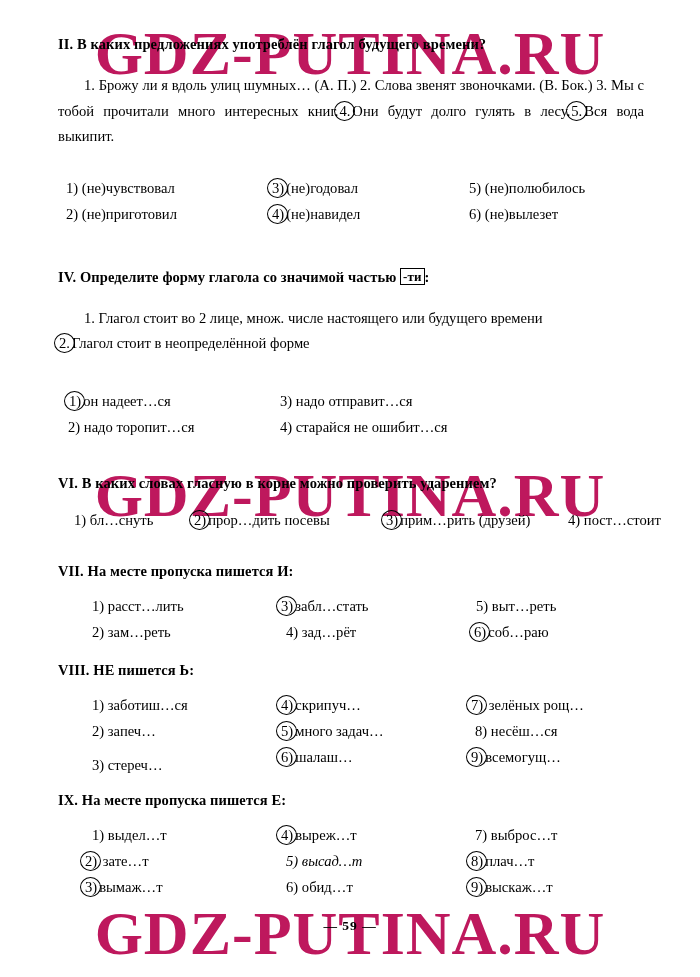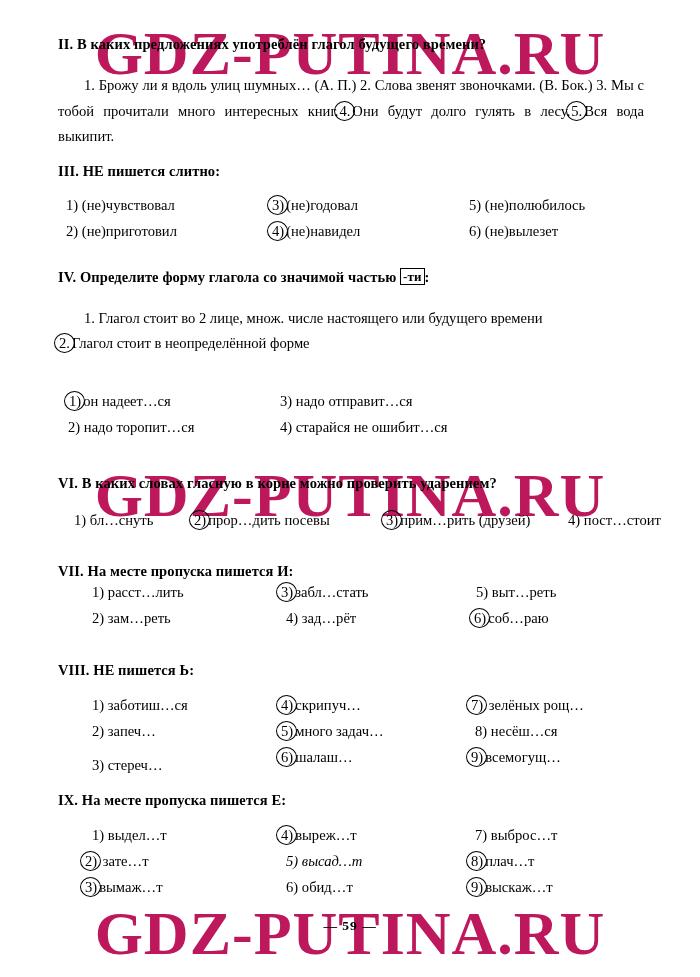--- a/index.html
+++ b/index.html
@@ -126,21 +126,20 @@
   <div class="content">
 
     <div class="blk" style="left:58px; top:36px; width:586px;">
       <div class="heading">II. В каких предложениях употреблён глагол будущего времени?</div>
       <div class="para" style="margin-top:20px;">
         <span class="indent"></span><span>1. Брожу ли я вдоль улиц шумных… (А. П.) 2. Слова звенят звоночками. (В. Бок.) 3. Мы с тобой прочитали много интересных книг.</span><span class="circ"><span>4.</span></span><span>Они будут долго гулять в лесу.</span><span class="circ"><span>5.</span></span><span>Вся вода выкипит.</span>
       </div>
     </div>
 
     <div class="blk" style="left:58px; top:163px; width:586px;">
-      <div class="heading">III. НЕ пишется слитно:</div>
       <div style="position:relative; height:62px; margin-top:17px;">
         <div class="opt" style="left:8px;  top:0px;"><span>1)</span> <span>(не)чувствовал</span></div>
         <div class="opt" style="left:8px;  top:26px;"><span>2)</span> <span>(не)приготовил</span></div>
         <div class="opt" style="left:213px; top:0px;"><span class="circ"><span>3)</span></span><span>(не)годовал</span></div>
         <div class="opt" style="left:213px; top:26px;"><span class="circ"><span>4)</span></span><span>(не)навидел</span></div>
         <div class="opt" style="left:411px; top:0px;"><span>5)</span> <span>(не)полюбилось</span></div>
         <div class="opt" style="left:411px; top:26px;"><span>6)</span> <span>(не)вылезет</span></div>
       </div>
     </div>
 
@@ -166,21 +165,21 @@
       <div style="position:relative; height:30px; margin-top:20px;">
         <div class="opt" style="left:16px;  top:0px;"><span>1)</span> <span>бл…снуть</span></div>
         <div class="opt" style="left:135px; top:0px;"><span class="circ"><span>2)</span></span><span>прор…дить посевы</span></div>
         <div class="opt" style="left:327px; top:0px;"><span class="circ"><span>3)</span></span><span>прим…рить (друзей)</span></div>
         <div class="opt" style="left:510px; top:0px;"><span>4)</span> <span>пост…стоит</span></div>
       </div>
     </div>
 
     <div class="blk" style="left:58px; top:563px; width:586px;">
       <div class="heading">VII. На месте пропуска пишется И:</div>
-      <div style="position:relative; height:60px; margin-top:4px;">
+      <div style="position:relative; height:60px; margin-top:18px;">
         <div class="opt" style="left:34px;  top:0px;"><span>1)</span> <span>расст…лить</span></div>
         <div class="opt" style="left:34px;  top:26px;"><span>2)</span> <span>зам…реть</span></div>
         <div class="opt" style="left:222px; top:0px;text-align:center;"><span class="circ"><span>3)</span></span><span>забл…стать</span></div>
         <div class="opt" style="left:228px; top:26px;"><span>4)</span> <span>зад…рёт</span></div>
         <div class="opt" style="left:418px; top:0px;"><span>5)</span> <span>выт…реть</span></div>
         <div class="opt" style="left:415px; top:26px;"><span class="circ"><span>6)</span></span><span>соб…раю</span></div>
       </div>
     </div>
 
     <div class="blk" style="left:58px; top:662px; width:586px;">

